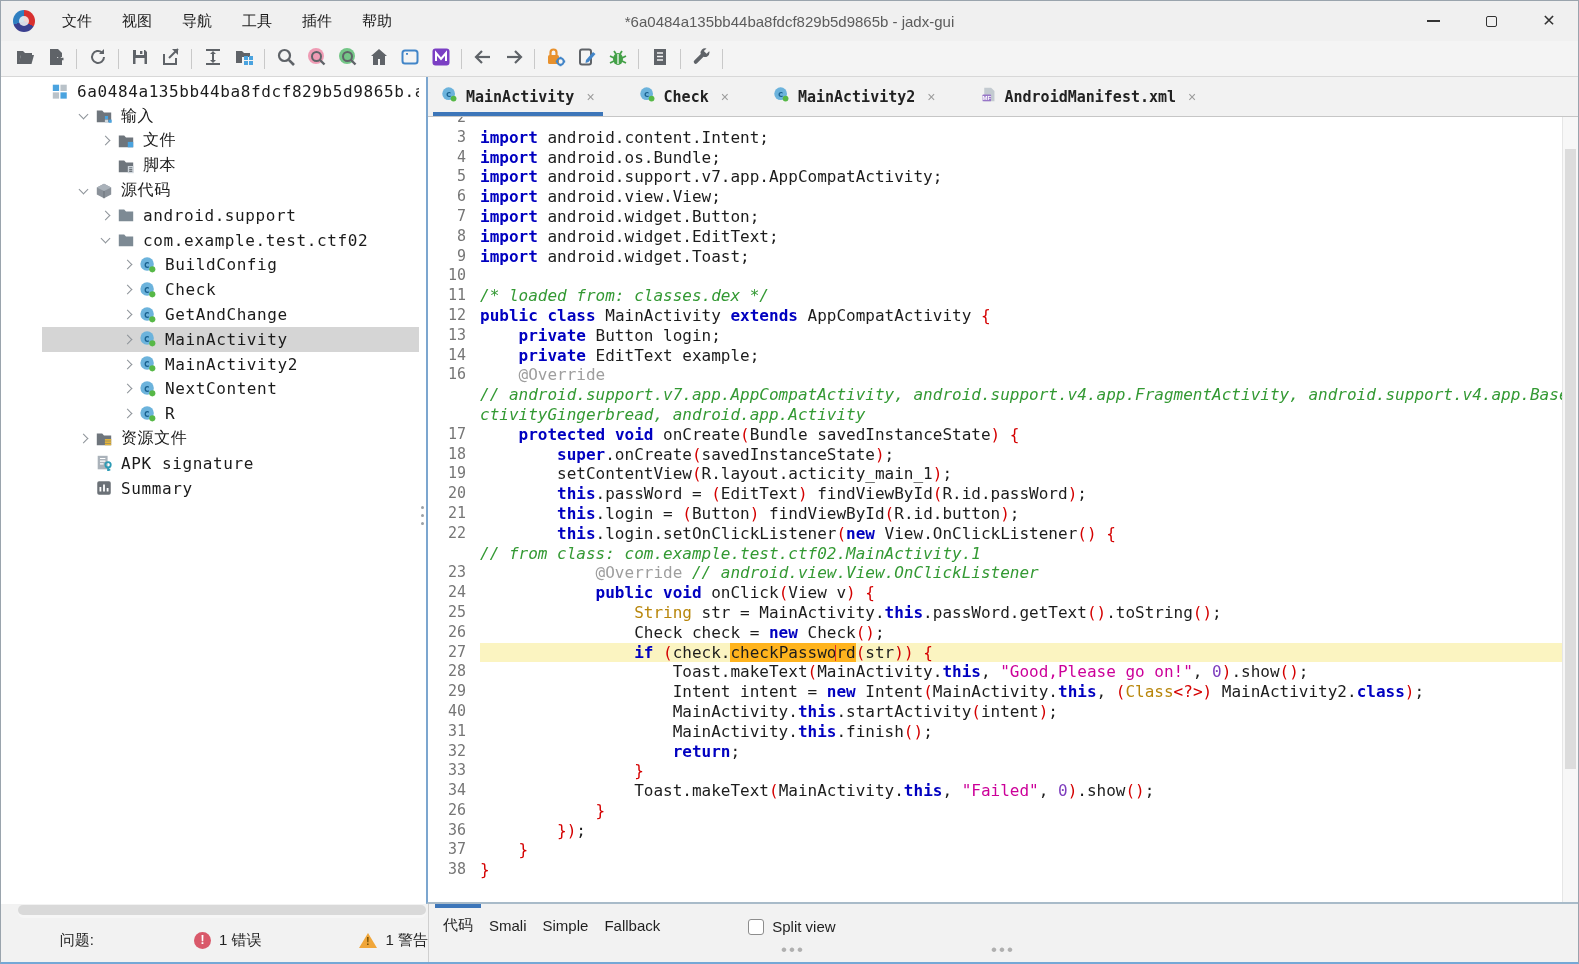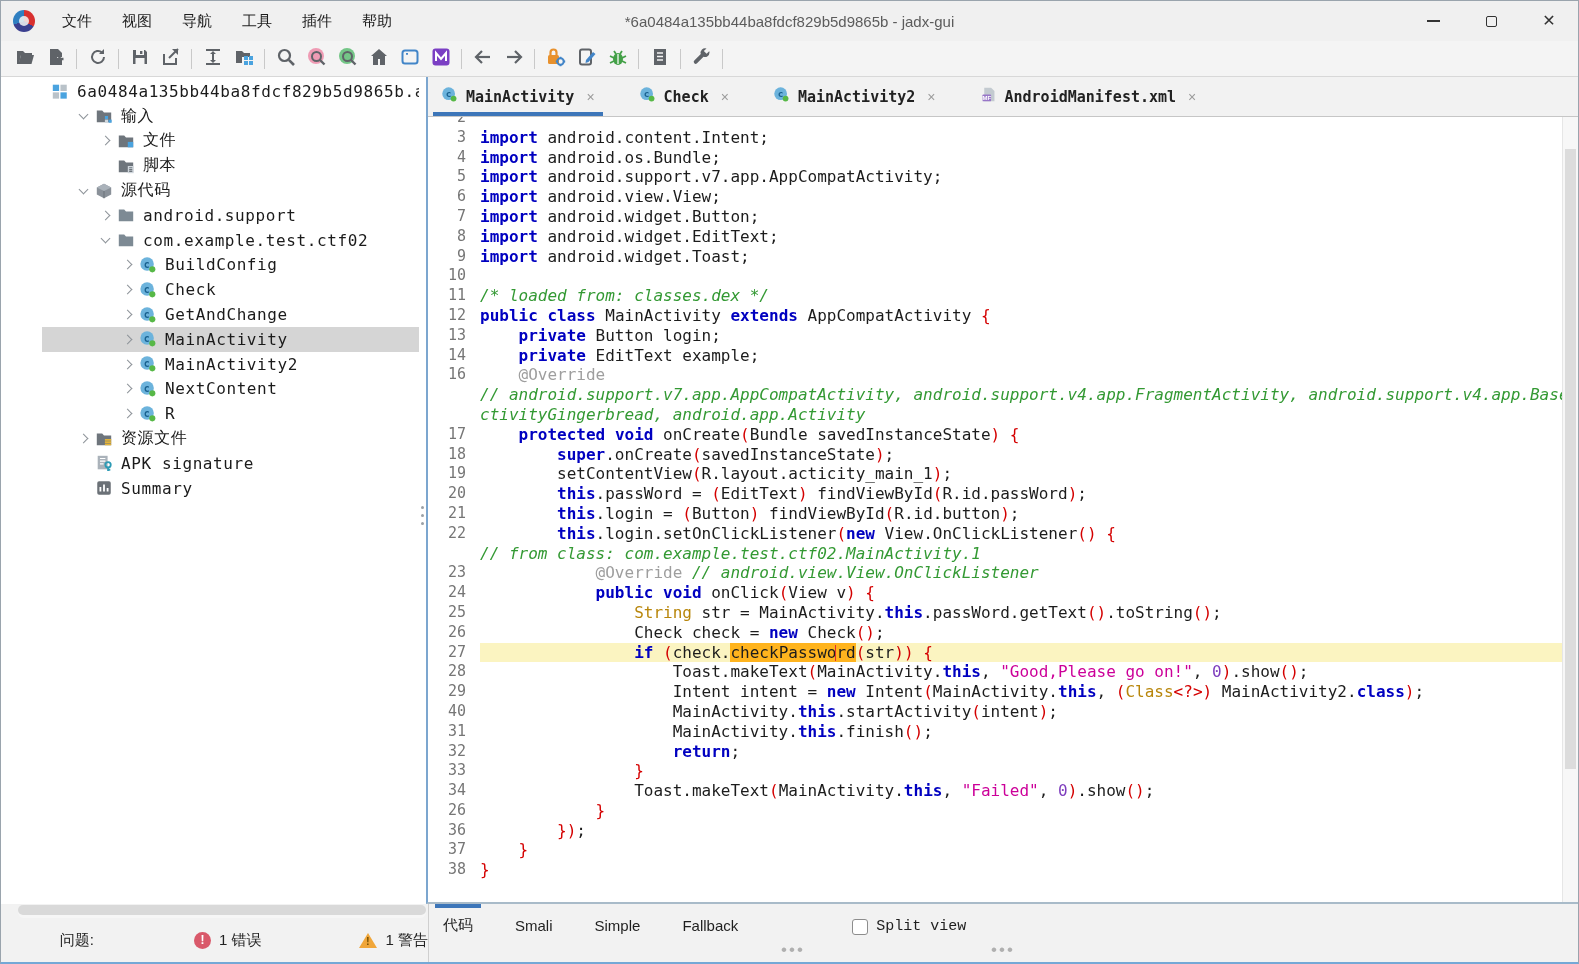--- a/index.html
+++ b/index.html
@@ -76,24 +76,24 @@
   .bb-left { width:427px; flex:none; display:flex; flex-direction:column;align-items:flex-end; }
   .hscroll { height:13px; margin:1px 2px 0 2px; background:#f6f6f6; border-radius:6px; }
   .hthumb { height:10px; width:408px; background:#d9d9d9; border-radius:5px; }
   .problems { flex:1; display:flex; align-items:center; font-size:15px; color:#222; padding-left:10px; }
   .err-ico { width:17px; height:17px; border-radius:50%; background:#d9596a; color:#fff; font-size:12px; font-weight:bold;
              display:inline-flex; align-items:center; justify-content:center; margin-right:8px; }
   .warn-ico { width:0; height:0; border-left:9px solid transparent; border-right:9px solid transparent; border-bottom:15px solid #f0a63a;
               position:relative; margin-right:8px; display:inline-block; }
   .warn-ico::after { content:"!"; position:absolute; left:-2.5px; top:2px; font-size:11px; font-weight:bold; color:#7a5200; }
   .bb-right { flex:1; border-left:1px solid #cfcfcf; display:flex; flex-direction:column; position:relative; }
-  .views { display:flex; align-items:center; padding:8px 0 0 6px; gap:26px; font-size:15px; color:#1f1f1f; }
+  .views { display:flex; align-items:center; padding:8px 0 0 6px; font-size:15px; color:#1f1f1f; }
   .view-item { position:relative; padding:4px 8px 6px 8px; }
   .view-item.active::before { content:""; position:absolute; top:-8px; left:0; right:0; height:4px; background:#3d76b9; }
-  .splitview { display:flex; align-items:center; gap:8px; margin-left:80px;font-family:Liberation Mono, monospace; }
+  .splitview { display:flex; align-items:center; gap:8px; margin-left:80px; }
   .cbx { width:16px; height:16px; border:1.5px solid #8d8d8d; border-radius:3px; background:#fff; display:inline-block; }
   .grip { position:absolute; bottom:2px; color:#b0b0b0; font-size:17px; letter-spacing:2px; }
 </style>
 </head>
 <body>
 
 <div class="window">
 
   <div class="titlebar">
     <div class="app-logo"></div>

